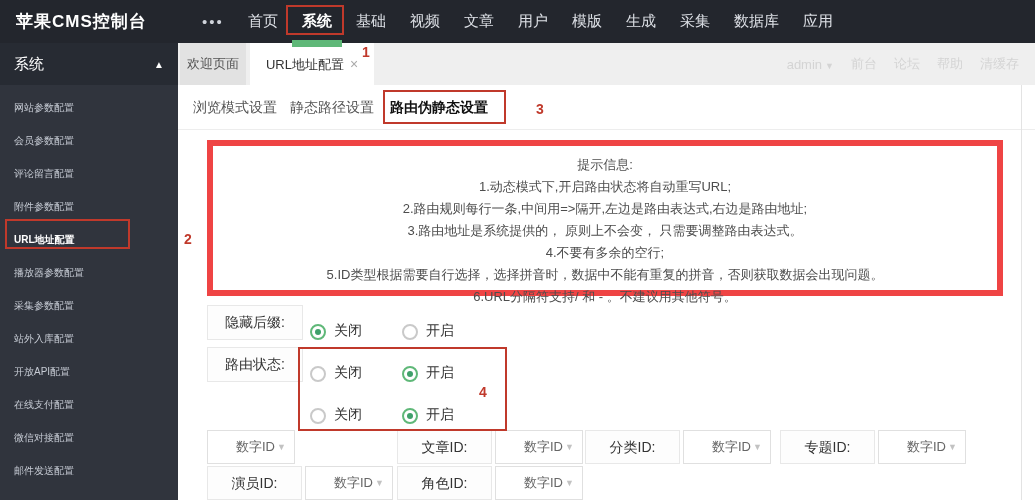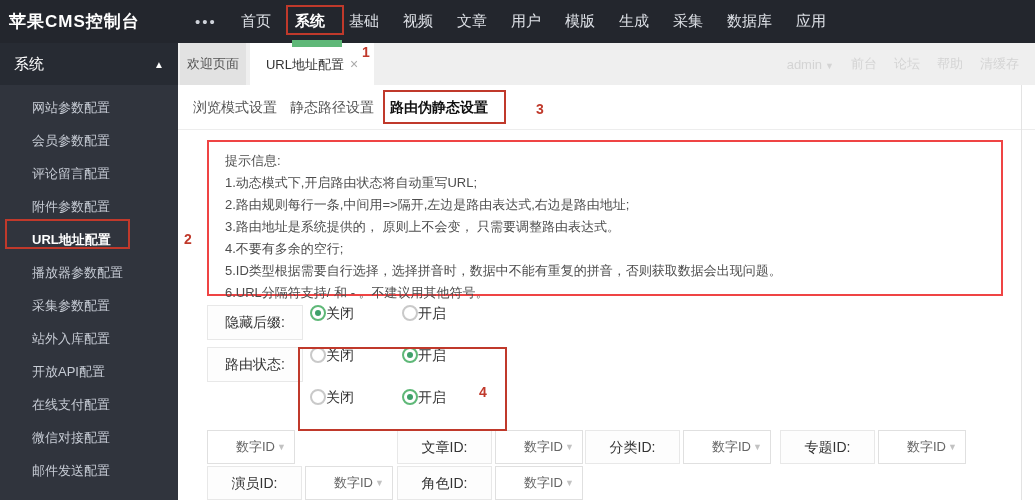--- a/index.html
+++ b/index.html
@@ -2,34 +2,34 @@
 <html><head>
 <meta charset="utf-8">
 <style>
   * { margin:0; padding:0; box-sizing:border-box; }
   html,body { width:1035px; height:500px; overflow:hidden; }
   body { font-family:"Liberation Sans","DejaVu Sans",sans-serif; background:#fff; }
   #page { position:relative; width:1035px; height:500px; overflow:hidden; background:#f4f4f4; }
 
   
   .navbar { position:absolute; left:0; top:0; width:1035px; height:43px;
-            background:#23262d; display:flex; align-items:center; padding-left:9px; z-index:3; }
+            background:#23262d; display:flex; align-items:center; padding-left:16px; z-index:3; }
   .brand { width:186px; color:#fff; font-size:17px; font-weight:bold; letter-spacing:1px; }
   .nav-more { width:46px; color:#cfd3da; font-size:15px; letter-spacing:2px; cursor:pointer; }
   .nav-item { margin-right:24px; color:#dde0e6; font-size:15px; cursor:pointer; white-space:nowrap; }
   .nav-item.active { color:#fff; font-weight:bold; }
   .nav-green-bar { position:absolute; left:292px; top:40px; width:50px; height:7px; background:#5FB878; z-index:4; }
 
   
   .sidebar { position:absolute; left:0; top:43px; width:178px; height:457px; background:#30343d; z-index:2; }
   .side-header { height:42px; background:#272b33; color:#fff; font-size:15px;
                  display:flex; align-items:center; padding:0 14px; cursor:pointer; }
   .side-header .arrow { margin-left:auto; font-size:10px; color:#fff; }
   .side-items { padding-top:6px; }
-  .side-item { height:33px; line-height:33px; padding-left:32px; color:#c6cbd4; font-size:13px;
+  .side-item { height:33px; line-height:33px; padding-left:14px; color:#c6cbd4; font-size:10px;
                cursor:pointer; white-space:nowrap; }
   .side-item.active { color:#fff; font-weight:bold; }
 
   
   .main { position:absolute; left:178px; top:43px; width:857px; height:457px; background:#fff; z-index:1; }
   .tabstrip { position:absolute; left:0; top:0; width:857px; height:42px; background:#efefef; }
   .tab { position:absolute; top:0; height:42px; line-height:42px; font-size:13px; text-align:center; cursor:pointer; }
   .tab-welcome { left:2px; width:66px; background:#e2e2e2; color:#555; }
   .tab-url { left:72px; width:124px; background:#fff; color:#333; }
   .tab .close { color:#aaa; font-size:14px; margin-left:6px; cursor:pointer; }
@@ -41,29 +41,29 @@
   .subtabs { position:absolute; left:0; top:42px; width:998px; height:45px; background:#fff;
              border-bottom:1px solid #ededed; }
   .subtab { position:absolute; top:0; height:45px; line-height:45px; font-size:14px; color:#555;
             cursor:pointer; white-space:nowrap; }
   .subtab-0 { left:15px; }
   .subtab-1 { left:112px; }
   .subtab-2 { left:212px; color:#111; font-weight:bold; }
 
   
   .hintbox { position:absolute; left:29px; top:97px; width:796px; height:156px;
-             border:2px solid #ef4444; background:#fff; padding:8px 16px; }
+             border:6px solid #ef4444; background:#fff; padding:8px 16px;text-align:center; }
   .hintbox div { font-size:13px; color:#4d4d4d; line-height:22px; white-space:nowrap; }
 
   
   .rrow { position:absolute; left:0; width:969px; height:35px;padding-left:15px; }
   .rrow-0 { top:262px; } .rrow-1 { top:304px; } .rrow-2 { top:346px; }
   .flabel { position:absolute; left:29px; top:0; width:96px; height:35px; border:1px solid #e8e8e8;
             background:#fdfdfd; font-size:14px; color:#333; text-align:center; line-height:33px; }
-  .ropt { position:absolute; top:0; height:35px; display:flex; align-items:flex-start; cursor:pointer; }
+  .ropt { position:absolute; top:0; height:35px; display:flex; align-items:flex-end; gap:8px; cursor:pointer; }
   .ropt-0 { left:132px; } .ropt-1 { left:224px; }
   .radio { width:16px; height:16px; border-radius:50%; border:2px solid #c9c9c9; background:#fff; position:relative; }
   .radio.on { border-color:#5FB878; }
   .radio.on::after { content:""; position:absolute; left:3px; top:3px; width:6px; height:6px;
                      border-radius:50%; background:#3fa06a; }
   .ropt .rlabel { font-size:14px; color:#333; }
 
   
   .srow { position:absolute; left:0; width:857px; height:34px; }
   .srow-0 { top:387px; } .srow-1 { top:423px; }

